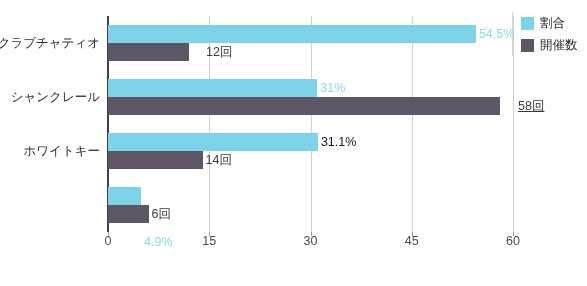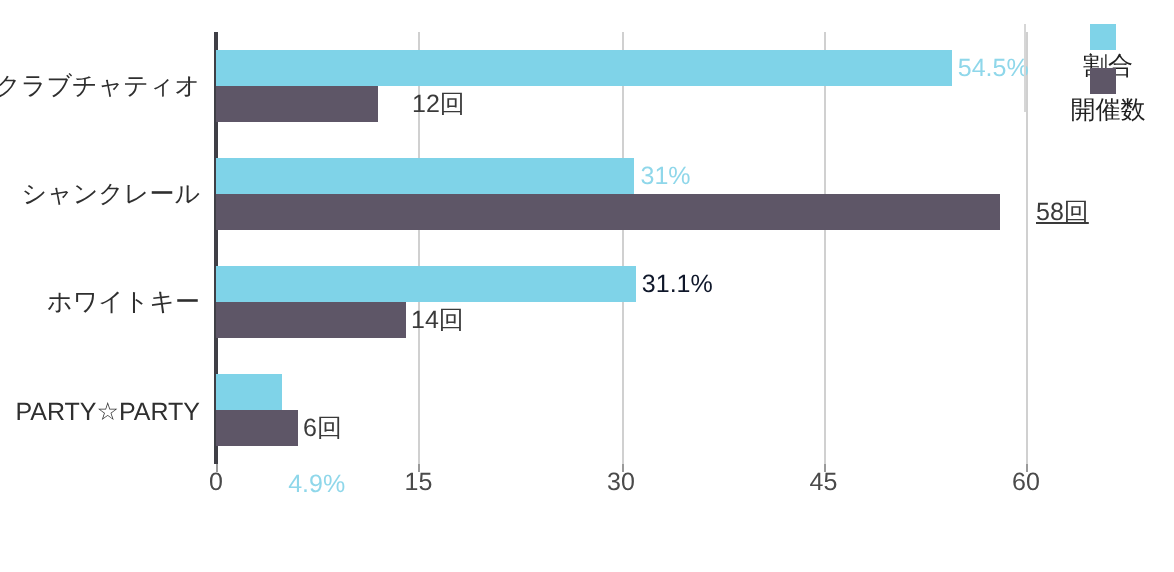--- a/index.html
+++ b/index.html
@@ -117,21 +117,20 @@
     top: 0;
     width: 1px;
     height: 44px;
     background: #d6d6d6;
   }
   .legend-item {
     display: flex;
     align-items: center;
     height: 22px;
     margin-left: 9px;
-    flex-direction: column;
   }
   .legend-swatch {
     width: 13px;
     height: 13px;
     flex: 0 0 13px;
     margin-right: 6px;
   }
   .legend-text {
     font-size: 12.5px;
     color: #1f1f1f;
@@ -154,23 +153,20 @@
 
   <div class="label-col">
     <div class="label-cell" style="top:9px">
         <span>クラブチャティオ</span>
       </div>
     <div class="label-cell" style="top:63px">
         <span>シャンクレール</span>
       </div>
     <div class="label-cell" style="top:117px">
         <span>ホワイトキー</span>
-      </div>
-    <div class="label-cell" style="top:171px">
-        <span>PARTY☆PARTY</span>
       </div>
   </div>
 
   <div class="plot-area" id="bars-layer">
       <div class="bar pct" style="left: 0px; top: 9px; width: 367.875px; background: rgb(127, 211, 232);"></div>
       <div class="bar-label pct" style="left: 370.875px; top: 9px; color: rgb(143, 215, 234);">54.5%</div>
       <div class="bar count" style="left: 0px; top: 27px; width: 81px; background: rgb(94, 86, 103);"></div>
       <div class="bar-label count" style="left: 98px; top: 27px; color: rgb(58, 58, 58);">12回</div>
       <div class="bar pct" style="left: 0px; top: 63px; width: 209.25px; background: rgb(127, 211, 232);"></div>
       <div class="bar-label pct" style="left: 212.25px; top: 63px; color: rgb(143, 215, 234);">31%</div>

